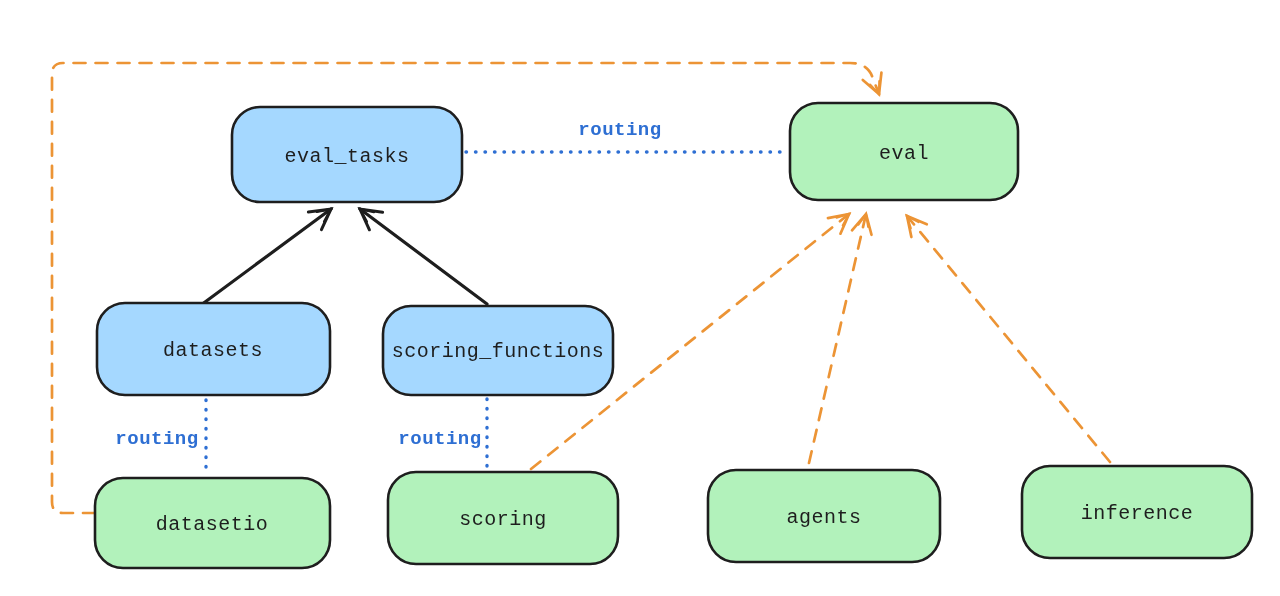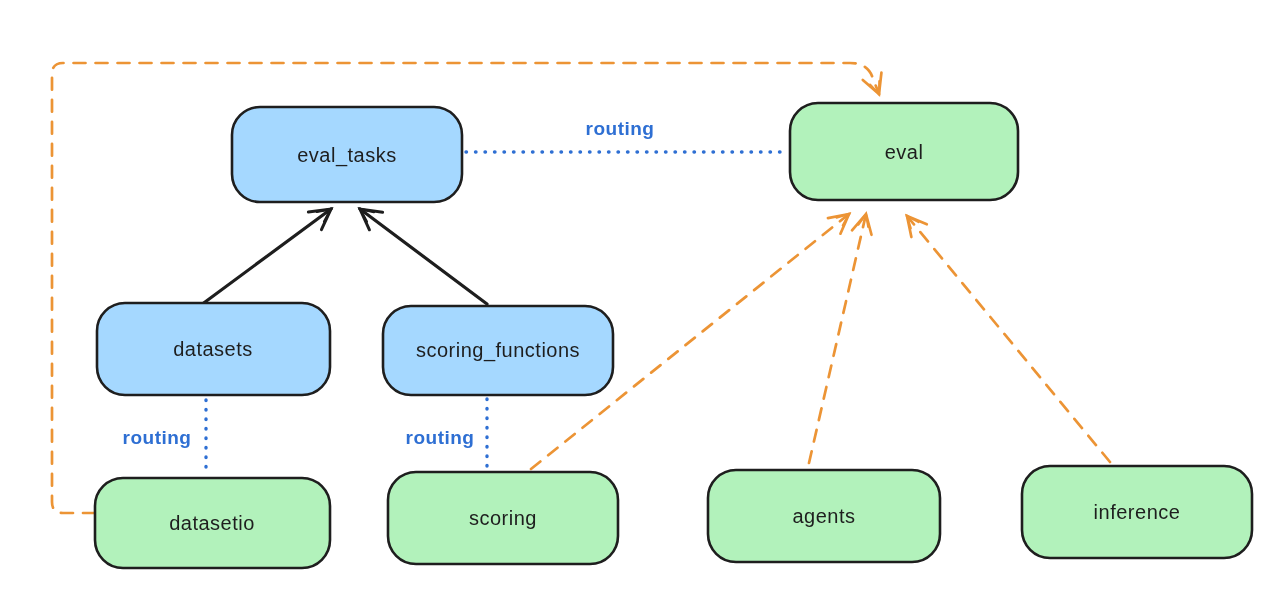--- a/index.html
+++ b/index.html
@@ -6,21 +6,21 @@
     margin: 0;
     padding: 0;
     background: #ffffff;
   }
   .canvas {
     position: relative;
     width: 1280px;
     height: 596px;
     background: #ffffff;
     overflow: hidden;
-    font-family: Liberation Sans, sans-serif;
+    font-family: Liberation Mono, monospace;
   }
   svg.diagram {
     position: absolute;
     left: 0;
     top: 0;
   }
   .node-rect {
     stroke: #1e1e1e;
     stroke-width: 2.6;
   }

